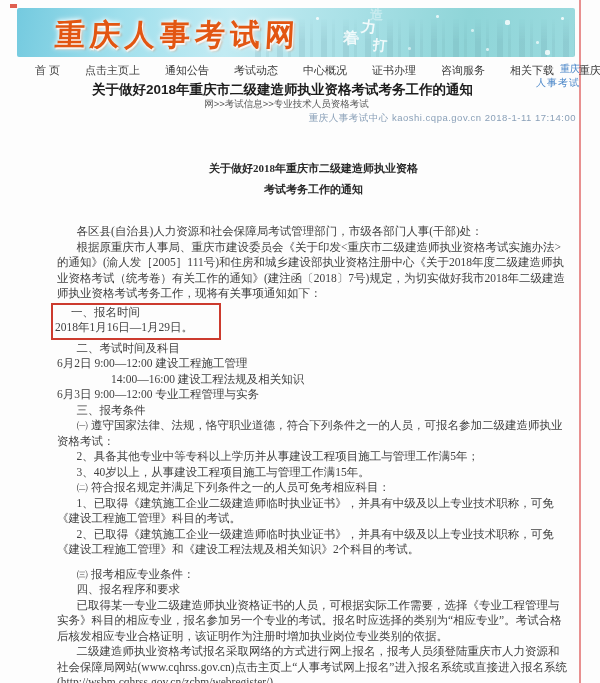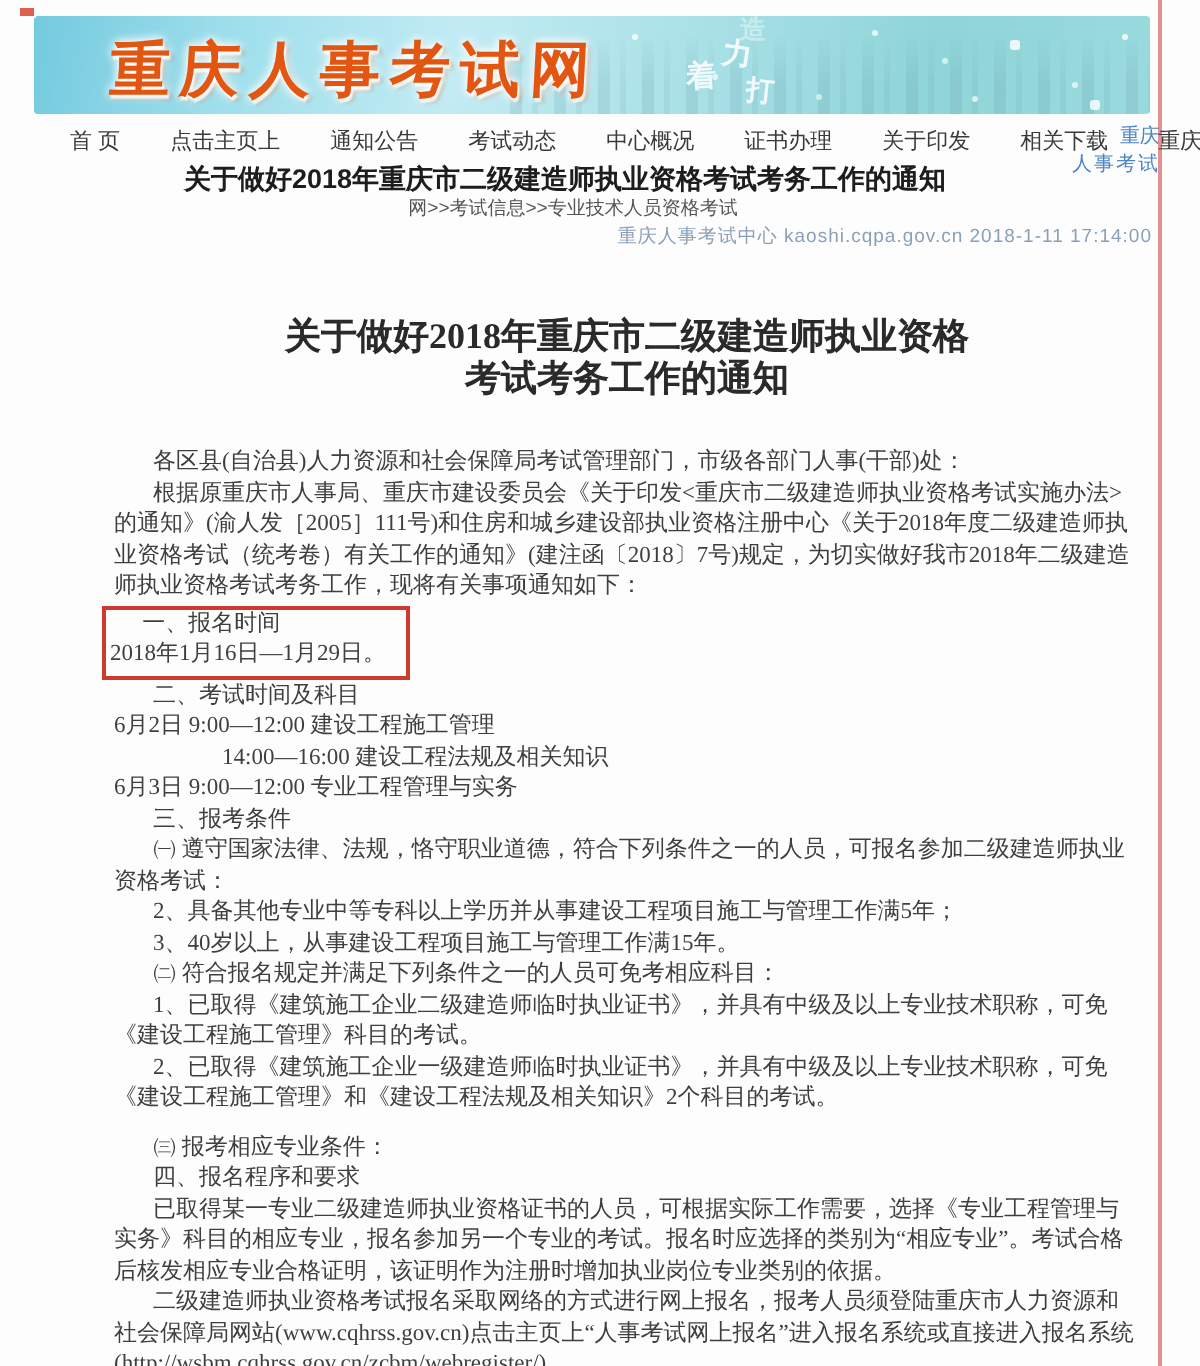--- a/index.html
+++ b/index.html
@@ -56,28 +56,28 @@
   .breadcrumb { font-size:9.5px; color:#555; white-space:nowrap; cursor:pointer; }
   .breadcrumb-rule { flex:1; height:1px; background:#c9c9c9; margin-left:4px; margin-top:2px; }
   .source-line { position:absolute; top:112px; left:11px; width:565px; text-align:right; font-size:9.5px; color:#8aa0b8; letter-spacing:.5px; }
 
   
   .doc {
     position:absolute; top:158px; left:0; width:600px; height:525px; overflow:hidden;
     padding:0 30px 0 57px; font-family:"Liberation Serif", serif; color:#3f3f3f;
     font-size:11.5px; line-height:15.5px;
   }
-  .doc-title { text-align:center; font-weight:bold; font-size:18px; line-height:21px; color:#2a2a2a; margin-bottom:24px; }
+  .doc-title { text-align:center; font-weight:bold; font-size:11px; line-height:21px; color:#2a2a2a; margin-bottom:24px; }
   .para { text-indent:0; }
   .indent { text-indent:1.7em; }
   .plain { text-indent:0; }
   .time-indent { text-indent:4.7em; }
   .gap-top { margin-top:9px; }
   .highlight-box {
-    display:inline-block; border:2px solid #cc3b2e; padding:0 10px 2px 2px; margin:1px 0 1px -6px;
+    display:inline-block; border:2px solid #cc3b2e; padding:0 26px 2px 2px; margin:1px 0 1px -6px;
   }
   .highlight-box .hl1 { text-indent:1.4em; }
   .highlight-box .hl2 { text-indent:0; }
 </style>
 </head>
 <body>
 
 <div class="page">
 
   <div class="edge-line"></div>
@@ -95,21 +95,21 @@
     <div class="site-logo">重庆人事考试网</div>
   </div>
 
   <div class="nav-bar">
       <span class="nav-item">首 页</span>
       <span class="nav-item">点击主页上</span>
       <span class="nav-item">通知公告</span>
       <span class="nav-item">考试动态</span>
       <span class="nav-item">中心概况</span>
       <span class="nav-item">证书办理</span>
-      <span class="nav-item">关于印发</span>
+      <span class="nav-item">咨询服务</span>
       <span class="nav-item">相关下载</span>
       <span class="nav-item">重庆人力资源和社会保障网</span>
     </div>
 
   <div class="watermark">
     <div class="w1">重庆</div>
     <div class="w2">人事考试</div>
   </div>
 
   <div class="list-title">关于做好2018年重庆市二级建造师执业资格考试考务工作的通知</div>

